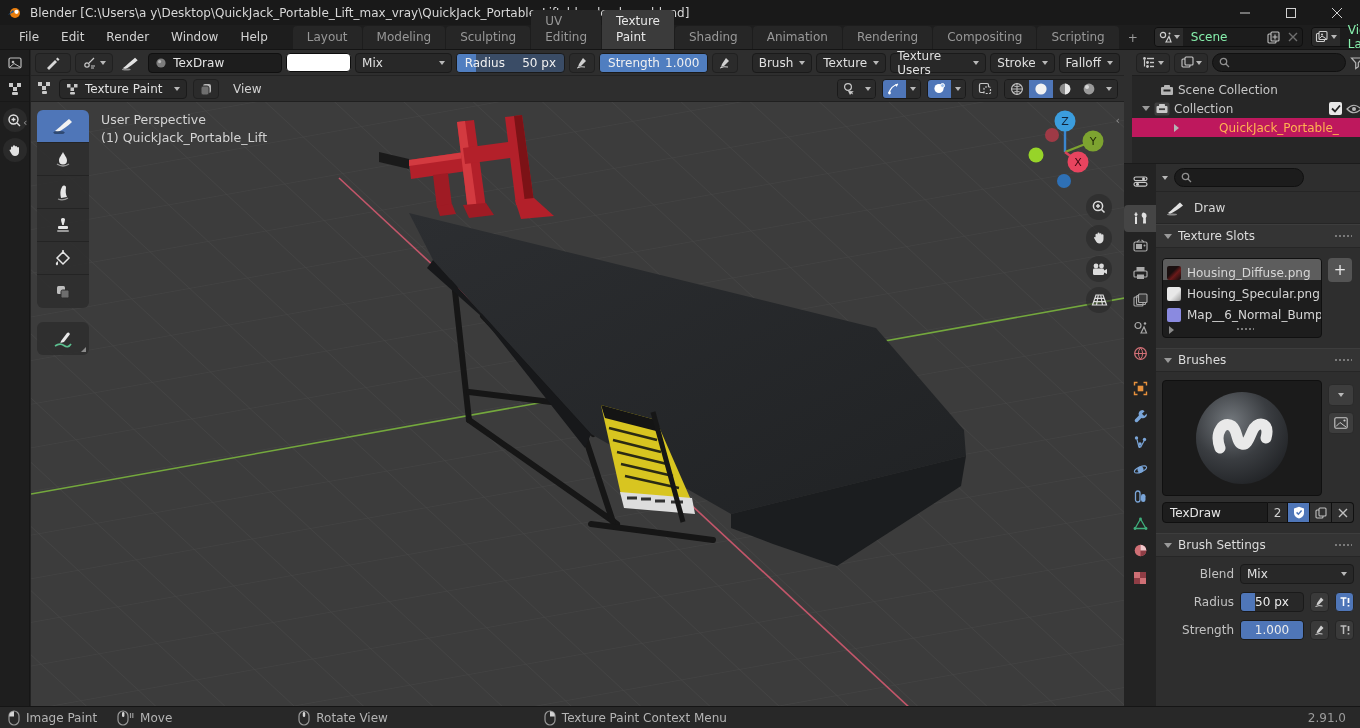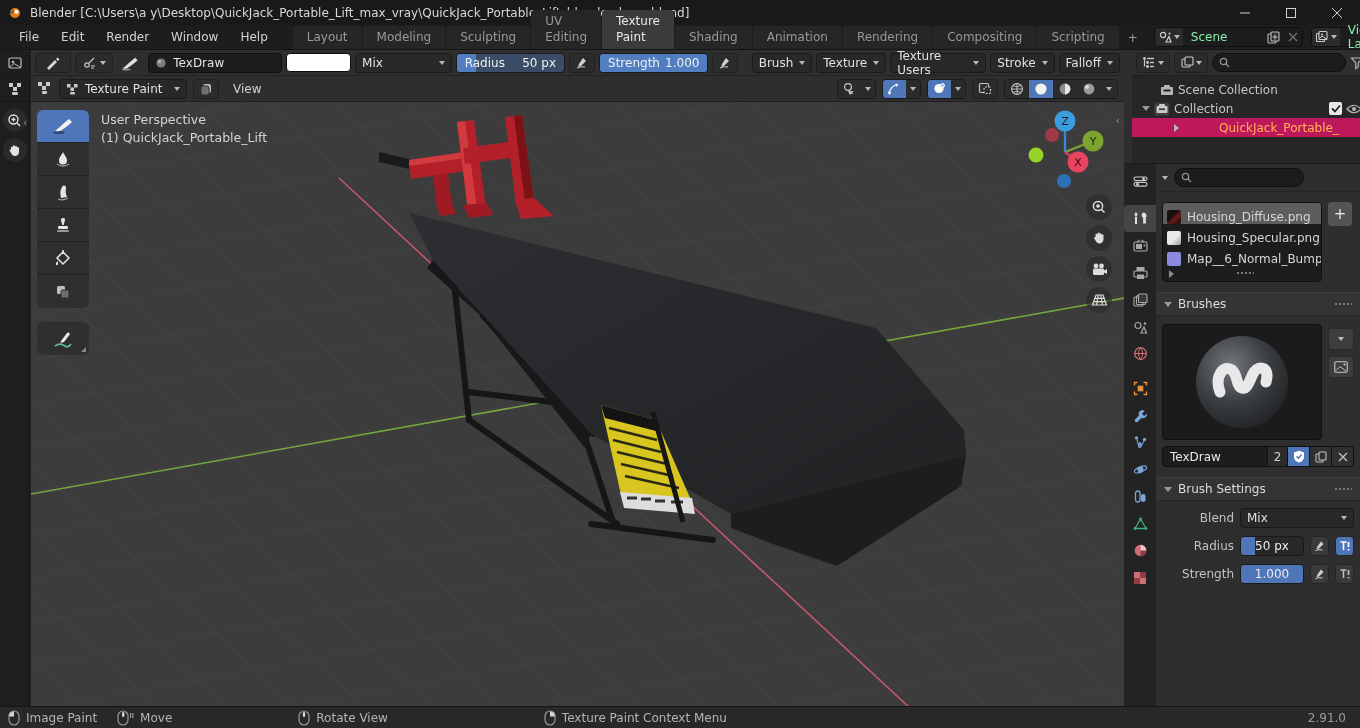--- a/index.html
+++ b/index.html
@@ -807,21 +807,33 @@
     <div class="pmain">
       <div class="phead">
         <span class="chev" style="margin:0 2px"></span>
         <div class="search" style="max-width:130px">
           <svg width="11" height="11" viewBox="0 0 11 11">
             <circle cx="4.5" cy="4.5" r="3.2" fill="none" stroke="#8f8f8f" stroke-width="1.3"></circle>
             <path d="M7,7 l3,3" stroke="#8f8f8f" stroke-width="1.3"></path>
             </svg>
         </div>
       </div>
-
+      <div class="breadcrumb">
+        <svg width="20" height="16" viewBox="0 0 20 16">
+          <path d="M2,13 C6,10 11,5 14,2.5 L17,5.5 C13,9 8,12 4,14 Z" fill="#e2e2e2"></path>
+          <ellipse cx="6" cy="14.5" rx="5" ry="1.1" fill="#8a8a8a"></ellipse>
+          </svg>
+        <span>Draw</span>
+      </div>
+
+      <div class="panel-header">
+        <span class="tri-down"></span>
+        <span>Texture Slots</span>
+        <span class="grip"></span>
+      </div>
       <div class="slotlist">
         <div class="slotbox">
           <div class="slotrow selected">
             <span class="thumb" style="background:linear-gradient(135deg,#1a0f0f 40%,#6b1a1a 60%,#0d0d0d)"></span>
             <span>Housing_Diffuse.png</span>
           </div>
           <div class="slotrow">
             <span class="thumb" style="background:linear-gradient(135deg,#e8e8e8 55%,#9a9a9a)"></span>
             <span>Housing_Specular.png</span>
           </div>

